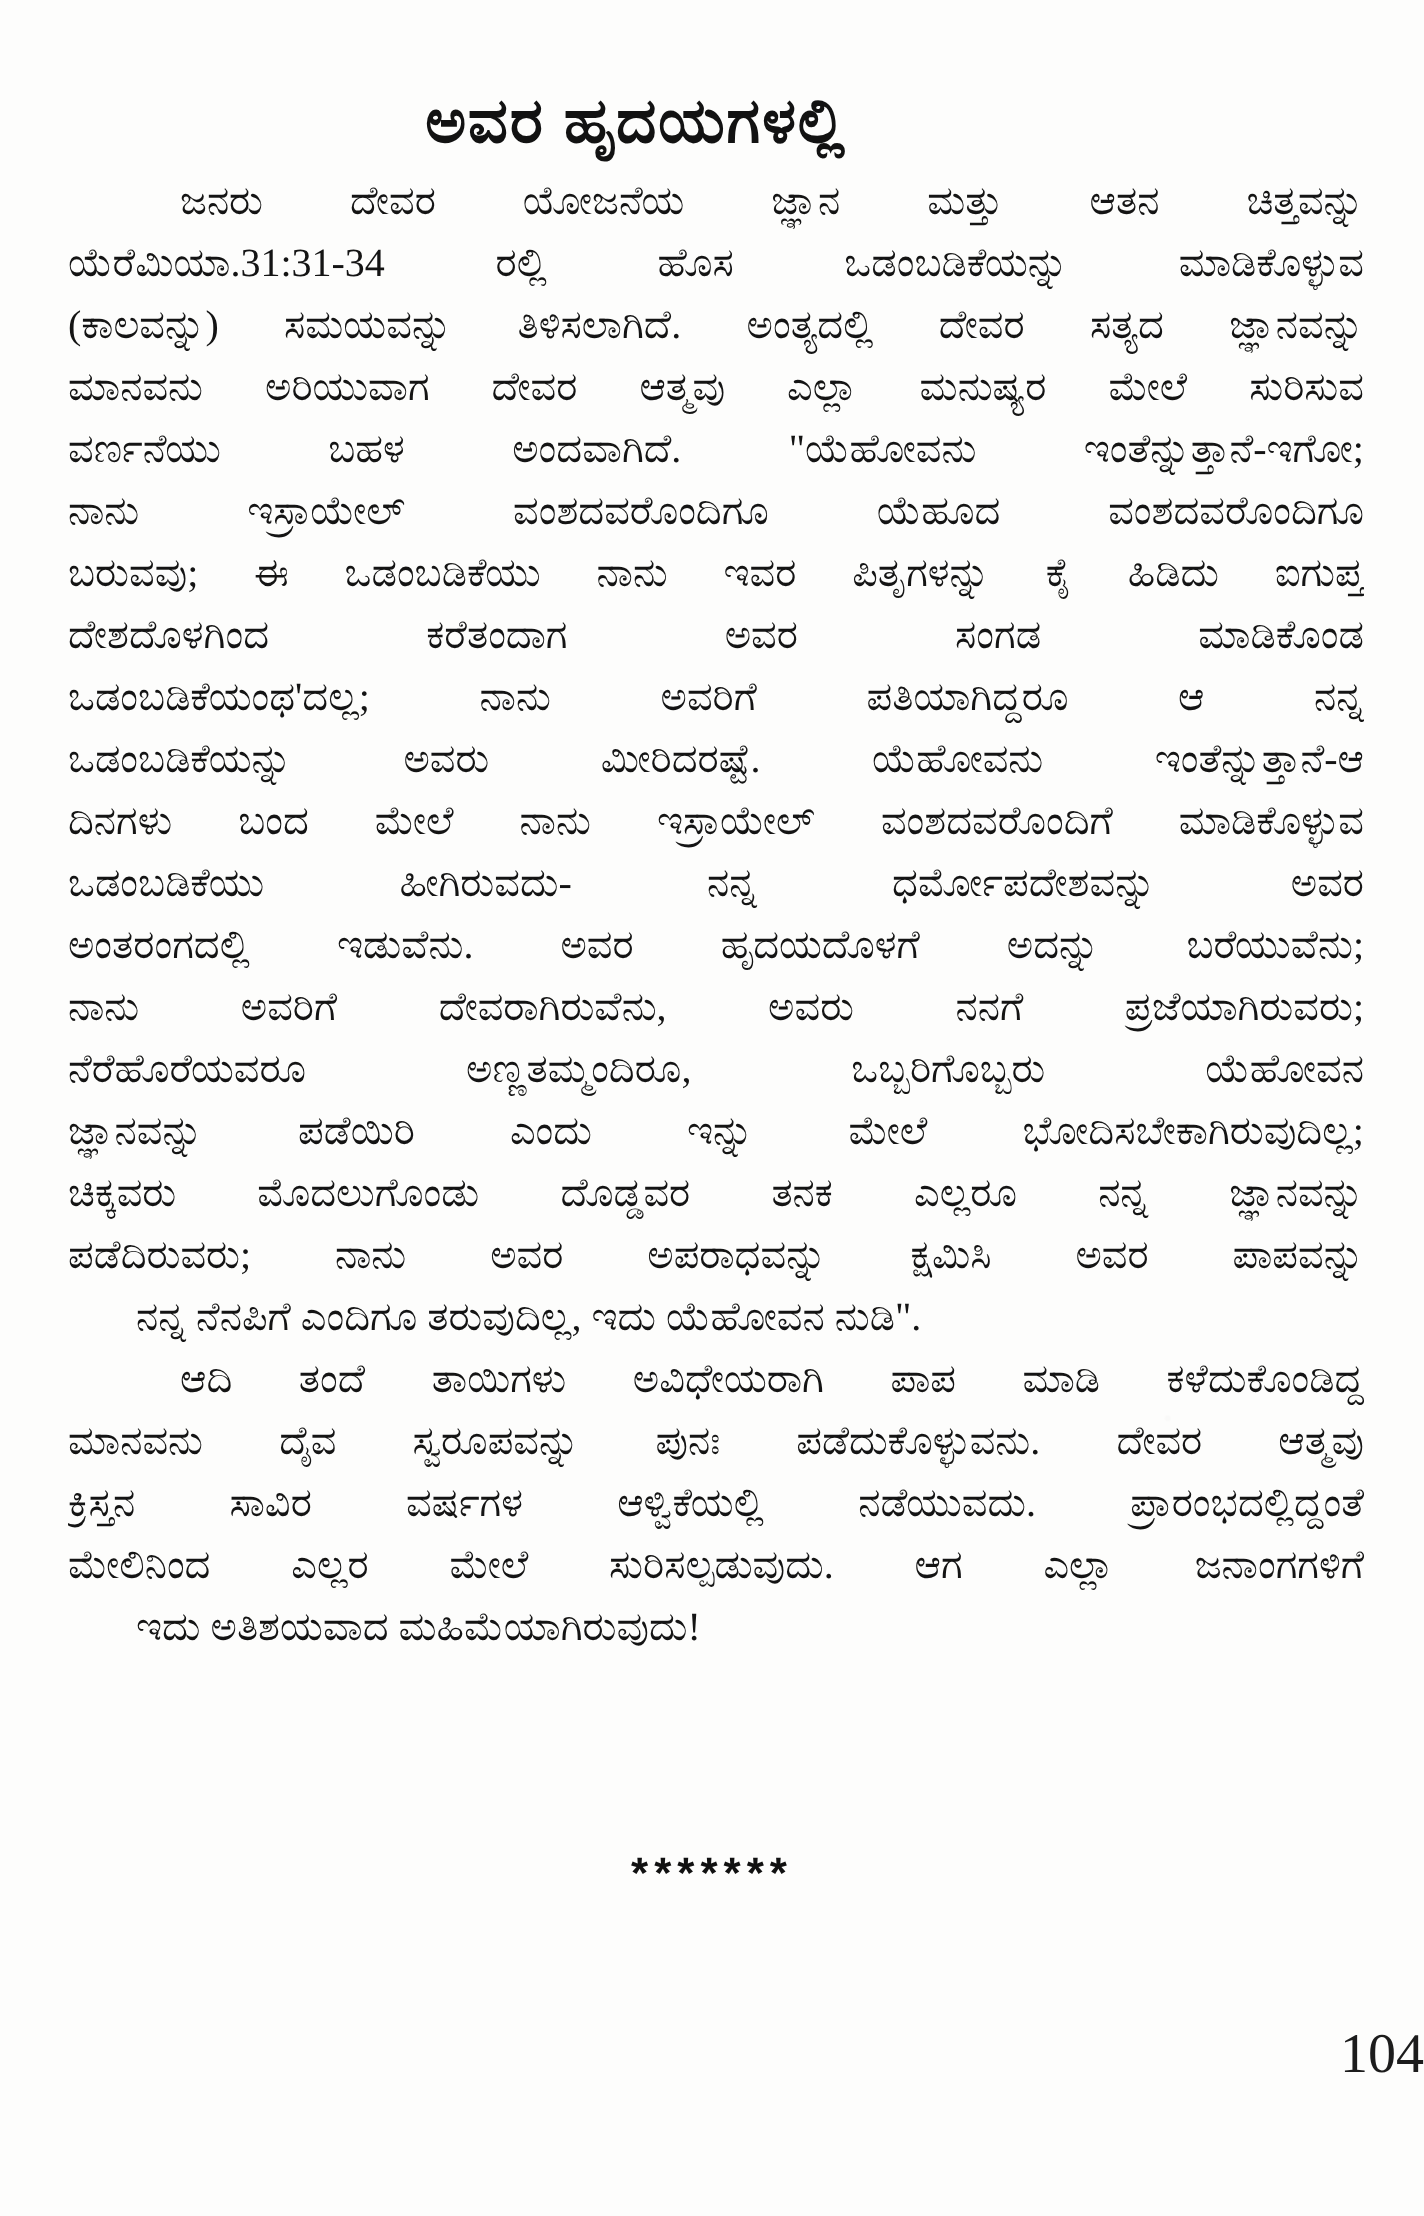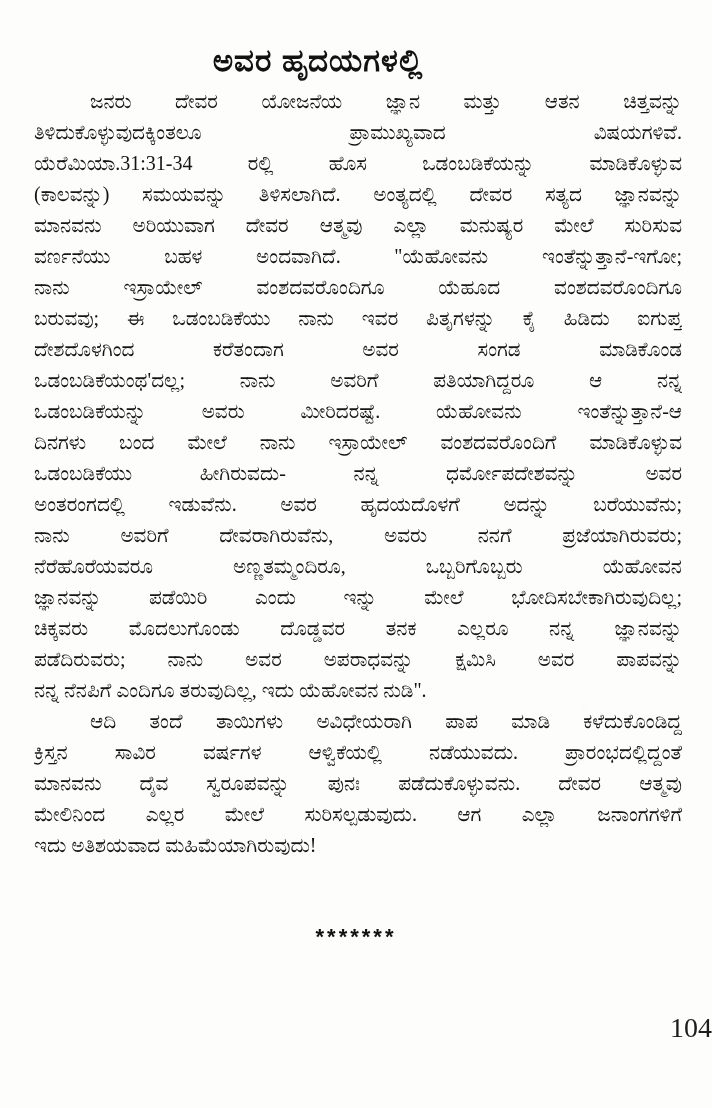--- a/index.html
+++ b/index.html
@@ -53,20 +53,21 @@
     color: #141414;
     text-align: justify;
     text-align-last: justify;
     white-space: normal;
   }
   .line.indent {
     text-indent: 56px;
   }
   .line.para-end {
     text-align-last: left;
+    margin-left: 34px;
   }
   .separator {
     position: absolute;
     top: 924px;
     left: 0;
     width: 712px;
     text-align: center;
     font-size: 22px;
     font-weight: bold;
     letter-spacing: 3px;
@@ -83,40 +84,39 @@
     color: #1c1c1c;
   }
 </style>
 </head>
 <body>
 
 <div class="page">
   <h1 class="title">ಅವರ ಹೃದಯಗಳಲ್ಲಿ</h1>
   <div class="body-text">
       <div class="line indent">ಜನರು ದೇವರ ಯೋಜನೆಯ ಜ್ಞಾನ ಮತ್ತು ಆತನ ಚಿತ್ತವನ್ನು</div>
-      <div class="line">ತಿಳಿದುಕೊಳ್ಳುವುದಕ್ಕಿಂತಲೂ  ಪ್ರಾಮುಖ್ಯವಾದ ವಿಷಯಗಳಿವೆ.</div>
       <div class="line">ಯೆರೆಮಿಯಾ.31:31-34 ರಲ್ಲಿ ಹೊಸ ಒಡಂಬಡಿಕೆಯನ್ನು ಮಾಡಿಕೊಳ್ಳುವ</div>
       <div class="line">(ಕಾಲವನ್ನು) ಸಮಯವನ್ನು ತಿಳಿಸಲಾಗಿದೆ. ಅಂತ್ಯದಲ್ಲಿ ದೇವರ ಸತ್ಯದ ಜ್ಞಾನವನ್ನು</div>
       <div class="line">ಮಾನವನು ಅರಿಯುವಾಗ ದೇವರ ಆತ್ಮವು ಎಲ್ಲಾ ಮನುಷ್ಯರ ಮೇಲೆ ಸುರಿಸುವ</div>
       <div class="line">ವರ್ಣನೆಯು ಬಹಳ ಅಂದವಾಗಿದೆ. "ಯೆಹೋವನು ಇಂತೆನ್ನುತ್ತಾನೆ-ಇಗೋ;</div>
       <div class="line">ನಾನು ಇಸ್ರಾಯೇಲ್ ವಂಶದವರೊಂದಿಗೂ ಯೆಹೂದ ವಂಶದವರೊಂದಿಗೂ</div>
       <div class="line">ಬರುವವು; ಈ ಒಡಂಬಡಿಕೆಯು ನಾನು ಇವರ ಪಿತೃಗಳನ್ನು ಕೈ ಹಿಡಿದು ಐಗುಪ್ತ</div>
       <div class="line">ದೇಶದೊಳಗಿಂದ ಕರೆತಂದಾಗ ಅವರ ಸಂಗಡ ಮಾಡಿಕೊಂಡ</div>
       <div class="line">ಒಡಂಬಡಿಕೆಯಂಥ'ದಲ್ಲ; ನಾನು ಅವರಿಗೆ ಪತಿಯಾಗಿದ್ದರೂ ಆ ನನ್ನ</div>
       <div class="line">ಒಡಂಬಡಿಕೆಯನ್ನು ಅವರು ಮೀರಿದರಷ್ಟೆ. ಯೆಹೋವನು ಇಂತೆನ್ನುತ್ತಾನೆ-ಆ</div>
       <div class="line">ದಿನಗಳು ಬಂದ ಮೇಲೆ ನಾನು ಇಸ್ರಾಯೇಲ್ ವಂಶದವರೊಂದಿಗೆ ಮಾಡಿಕೊಳ್ಳುವ</div>
       <div class="line">ಒಡಂಬಡಿಕೆಯು ಹೀಗಿರುವದು- ನನ್ನ ಧರ್ಮೋಪದೇಶವನ್ನು ಅವರ</div>
       <div class="line">ಅಂತರಂಗದಲ್ಲಿ ಇಡುವೆನು. ಅವರ ಹೃದಯದೊಳಗೆ ಅದನ್ನು ಬರೆಯುವೆನು;</div>
       <div class="line">ನಾನು ಅವರಿಗೆ ದೇವರಾಗಿರುವೆನು, ಅವರು ನನಗೆ ಪ್ರಜೆಯಾಗಿರುವರು;</div>
       <div class="line">ನೆರೆಹೊರೆಯವರೂ ಅಣ್ಣತಮ್ಮಂದಿರೂ, ಒಬ್ಬರಿಗೊಬ್ಬರು ಯೆಹೋವನ</div>
       <div class="line">ಜ್ಞಾನವನ್ನು ಪಡೆಯಿರಿ ಎಂದು ಇನ್ನು ಮೇಲೆ ಭೋದಿಸಬೇಕಾಗಿರುವುದಿಲ್ಲ;</div>
       <div class="line">ಚಿಕ್ಕವರು ಮೊದಲುಗೊಂಡು ದೊಡ್ಡವರ ತನಕ ಎಲ್ಲರೂ ನನ್ನ ಜ್ಞಾನವನ್ನು</div>
       <div class="line">ಪಡೆದಿರುವರು; ನಾನು ಅವರ ಅಪರಾಧವನ್ನು ಕ್ಷಮಿಸಿ ಅವರ ಪಾಪವನ್ನು</div>
       <div class="line para-end">ನನ್ನ ನೆನಪಿಗೆ ಎಂದಿಗೂ ತರುವುದಿಲ್ಲ, ಇದು ಯೆಹೋವನ ನುಡಿ".</div>
       <div class="line indent">ಆದಿ ತಂದೆ ತಾಯಿಗಳು ಅವಿಧೇಯರಾಗಿ ಪಾಪ ಮಾಡಿ ಕಳೆದುಕೊಂಡಿದ್ದ</div>
+      <div class="line">ಮಾನವನು ದೈವ ಸ್ವರೂಪವನ್ನು ಪುನಃ ಪಡೆದುಕೊಳ್ಳುವನು. ದೇವರ ಆತ್ಮವು</div>
       <div class="line">ಕ್ರಿಸ್ತನ ಸಾವಿರ ವರ್ಷಗಳ ಆಳ್ವಿಕೆಯಲ್ಲಿ ನಡೆಯುವದು. ಪ್ರಾರಂಭದಲ್ಲಿದ್ದಂತೆ</div>
-      <div class="line">ಮಾನವನು ದೈವ ಸ್ವರೂಪವನ್ನು ಪುನಃ ಪಡೆದುಕೊಳ್ಳುವನು. ದೇವರ ಆತ್ಮವು</div>
       <div class="line">ಮೇಲಿನಿಂದ ಎಲ್ಲರ ಮೇಲೆ ಸುರಿಸಲ್ಪಡುವುದು. ಆಗ ಎಲ್ಲಾ ಜನಾಂಗಗಳಿಗೆ</div>
       <div class="line para-end">ಇದು ಅತಿಶಯವಾದ ಮಹಿಮೆಯಾಗಿರುವುದು!</div>
     </div>
   <div class="separator">*******</div>
   <div class="page-number">104</div>
 </div>
 
 </body></html>

